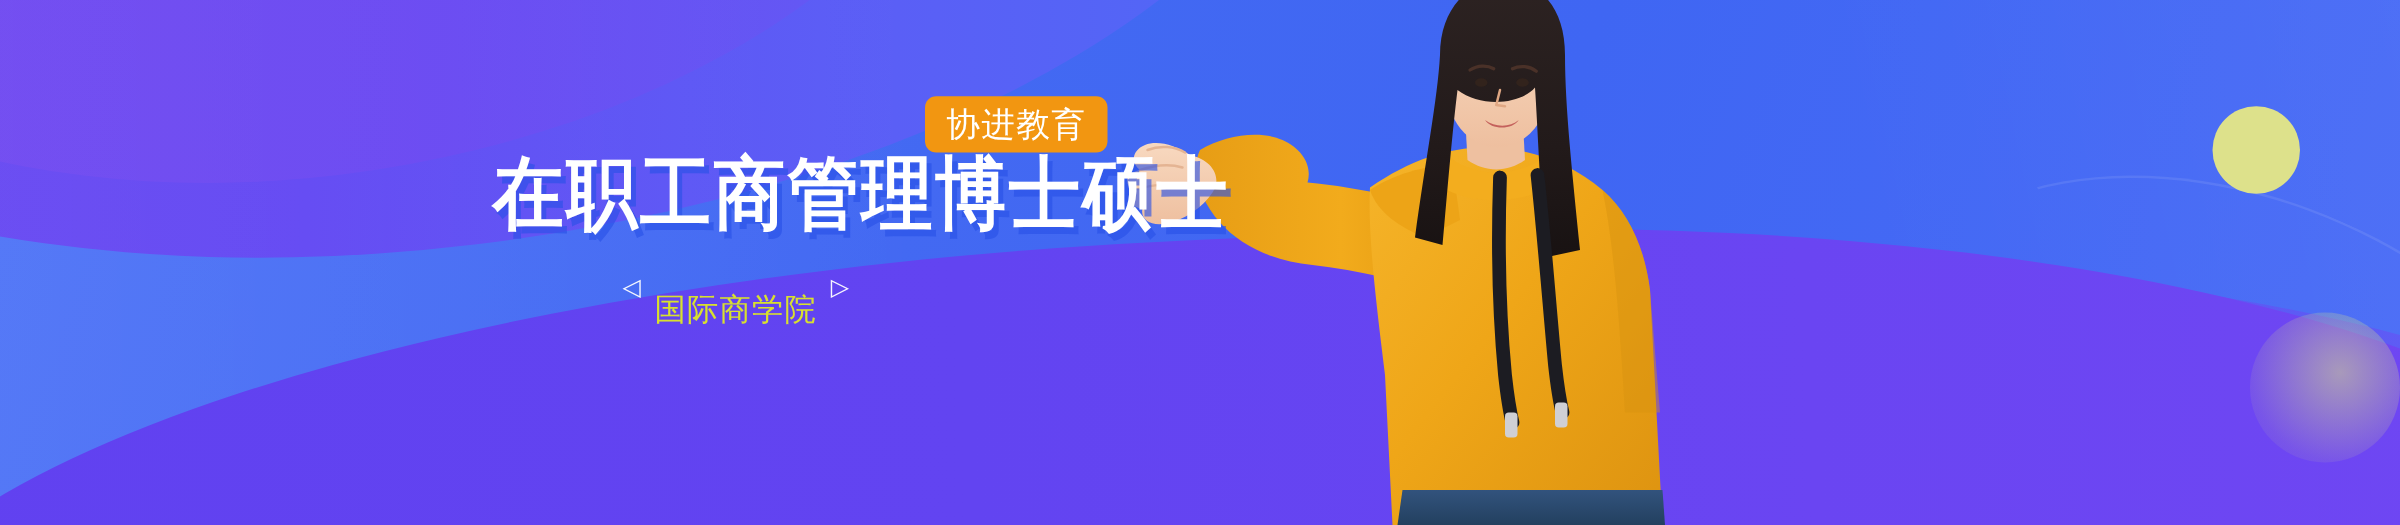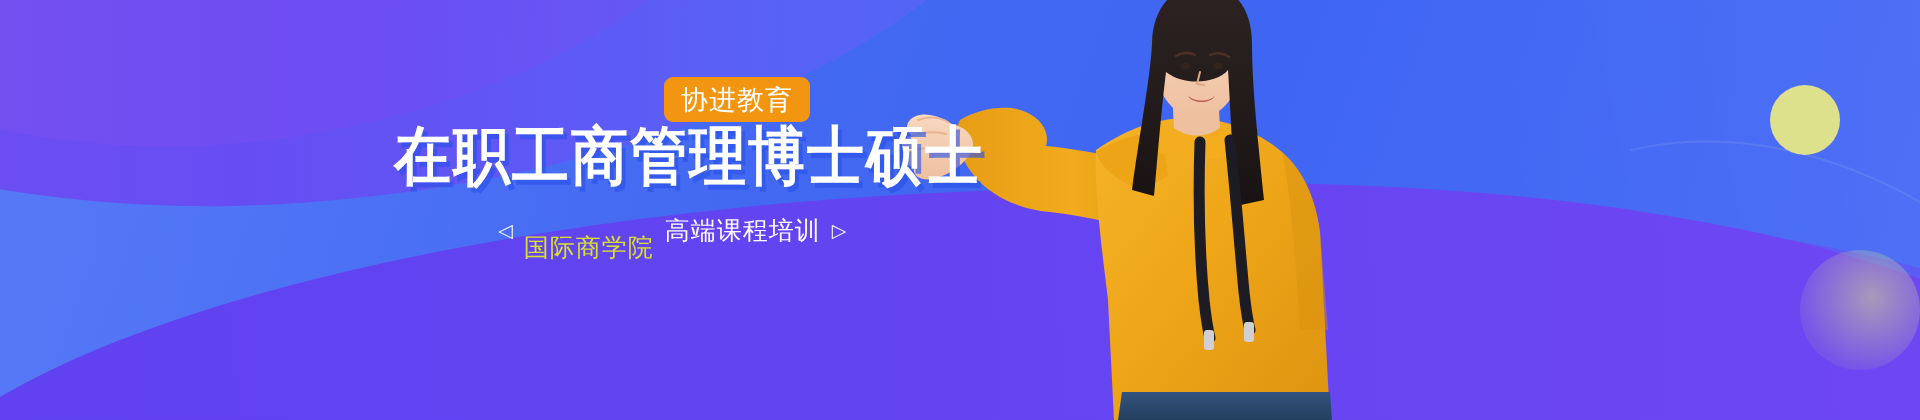--- a/index.html
+++ b/index.html
@@ -102,21 +102,21 @@
   
   .content{
     position:absolute;
     left:0; top:0;
     width:960px; height:420px;
     z-index:6;
   }
 
   .badge{
     position:absolute;
-    left:664px; top:77px;
+    left:740px; top:77px;
     height:45px;
     padding:0 17px;
     display:flex; align-items:center; justify-content:center;
     background:#f29611;
     border-radius:9px;
     color:#ffffff;
     font-size:27px;
     font-weight:400;
     letter-spacing:1px;
     white-space:nowrap;
@@ -265,18 +265,17 @@
 
   <div class="content">
 
     <div class="badge">协进教育</div>
 
     <div class="headline">在职工商管理博士硕士</div>
 
     <div class="subtitle">
       <span class="tri">◁</span>
       <span class="sub-accent">国际商学院</span>
-      <span class="sub-plain">高端课程培训</span>
       <span class="tri">▷</span>
     </div>
 
   </div>
 </div>
 
 </body></html>

